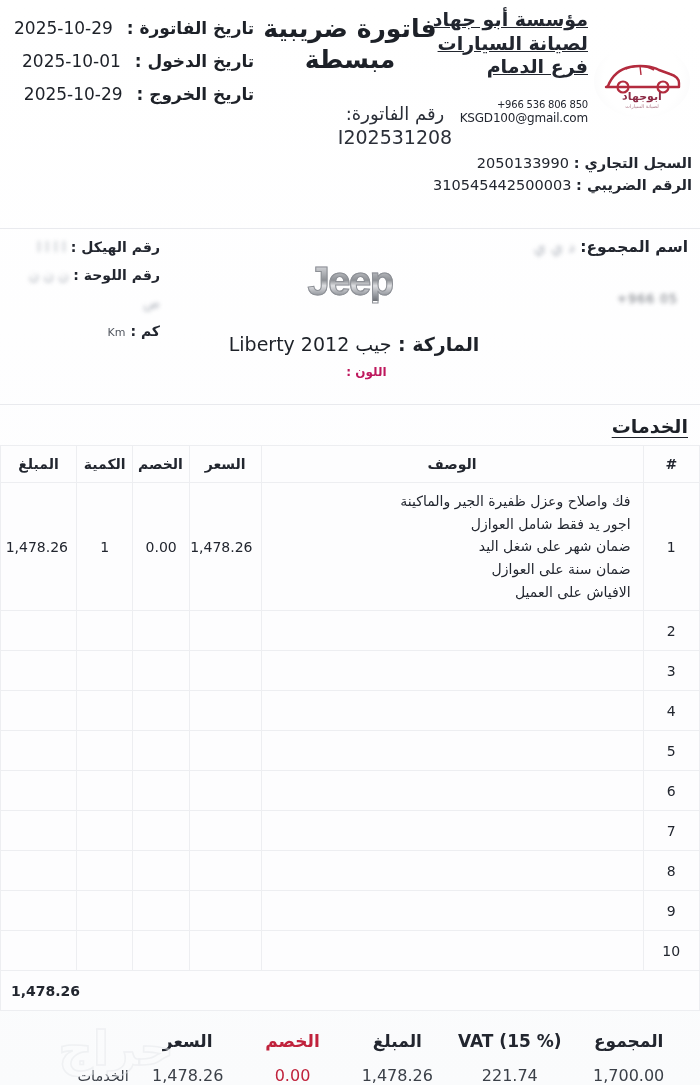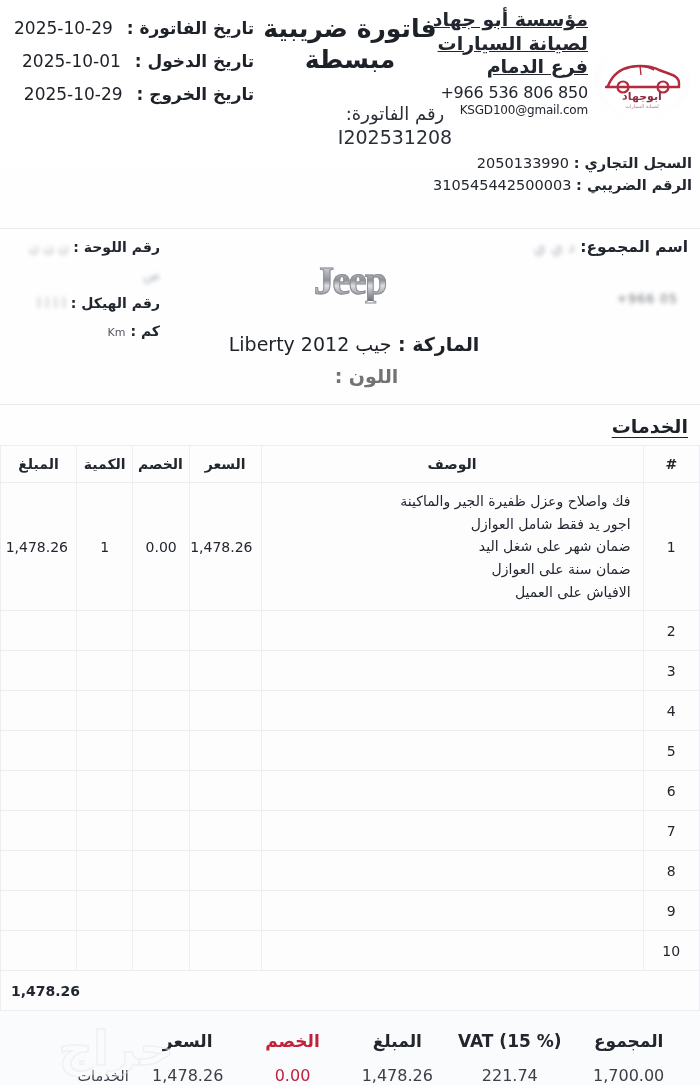--- a/index.html
+++ b/index.html
@@ -33,23 +33,23 @@
   }
   .company-name {
     font-size: 19px;
     font-weight: bold;
     line-height: 1.24;
     color: #22262f;
     letter-spacing: -0.2px;
     text-decoration: underline;
   }
   .company-phone {
-    font-size: 16px;
-    color: #22262f;
-    margin-top: 4px;
+    font-size: 10px;
+    color: #22262f;
+    margin-top: 20px;
     direction: ltr;
     letter-spacing: -0.2px;
   }
   .company-email {
     font-size: 12px;
     color: #22262f;
     direction: ltr;
     text-align: right;
     margin-top: 1px;
     letter-spacing: -0.2px;
@@ -190,21 +190,21 @@
   .jeep-logo {
     position: absolute;
     top: 32px;
     left: 0;
     right: 0;
     margin: 0 auto;
     width: 160px;
     text-align: center;
   }
   .jeep-word {
-    font-family: Liberation Serif, serif;
+    font-family: Liberation Sans, sans-serif;
     font-size: 40px;
     font-weight: bold;
     letter-spacing: -1.5px;
     background: linear-gradient(180deg, #fdfdfd 0%, #c9cbcf 18%, #8e9196 48%, #dedfe2 62%, #9fa2a8 82%, #6d7076 100%);
     -webkit-background-clip: text;
     background-clip: text;
     color: transparent;
     -webkit-text-stroke: 1px #8d9096;
     display: inline-block;
     line-height: 1;
@@ -221,23 +221,23 @@
     direction: rtl;
     padding-left: 8px;
   }
   .brand-line .val { font-weight: normal; }
   .color-line {
     position: absolute;
     top: 136px;
     left: 0;
     right: 0;
     text-align: center;
-    font-size: 19px;
-    font-weight: bold;
-    color: #737373;
+    font-size: 12px;
+    font-weight: bold;
+    color: #be185d;
     direction: rtl;
     margin-left: 33px;
   }
 
   
   .services-heading {
     text-align: right;
     font-size: 19px;
     font-weight: bold;
     color: #1d2128;
@@ -417,27 +417,27 @@
   <div class="customer-block">
     <div>
       <span>اسم المجموع:</span>
       <span class="redacted">د   ي ي</span>
     </div>
   </div>
   <div class="customer-phone redacted">+966 05</div>
 
   <div class="vehicle-left">
     <div>
+      <span>رقم الهيكل :</span>
+      <span class="redacted">ا ا ا ا</span>
+    </div>
+    <div>
       <span>رقم اللوحة :</span>
       <span class="redacted">ن ن ن</span>
       <span class="redacted">ص</span>
-    </div>
-    <div>
-      <span>رقم الهيكل :</span>
-      <span class="redacted">ا ا ا ا</span>
     </div>
     <div>
       <span>كم :</span>
       <span class="km-unit">Km</span>
       <span></span>
     </div>
   </div>
 
   <div class="jeep-logo">
     <span class="jeep-word">Jeep</span>

